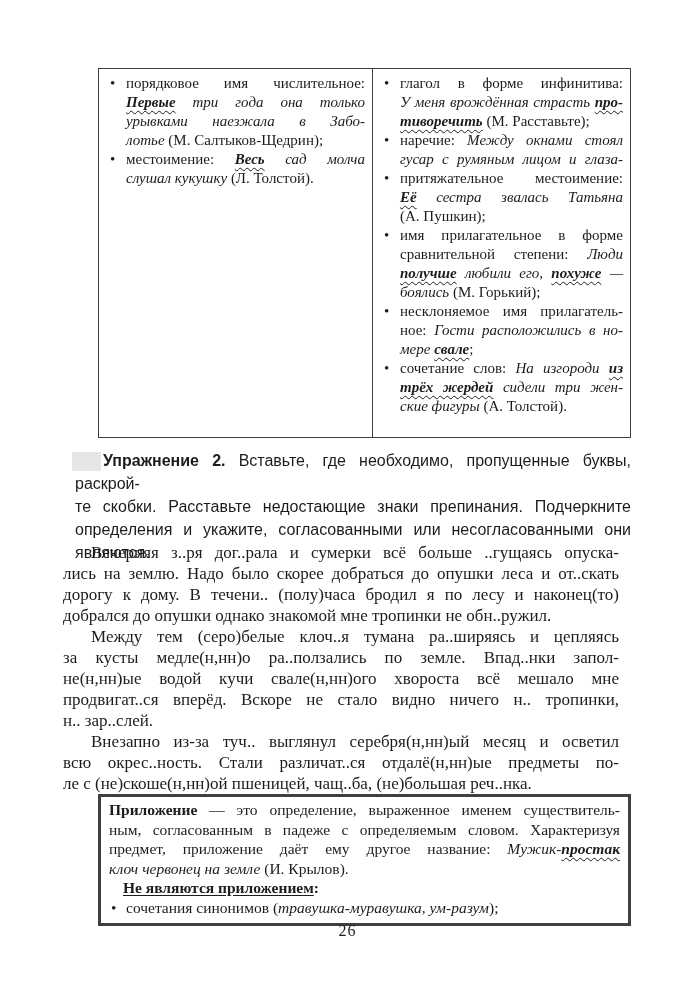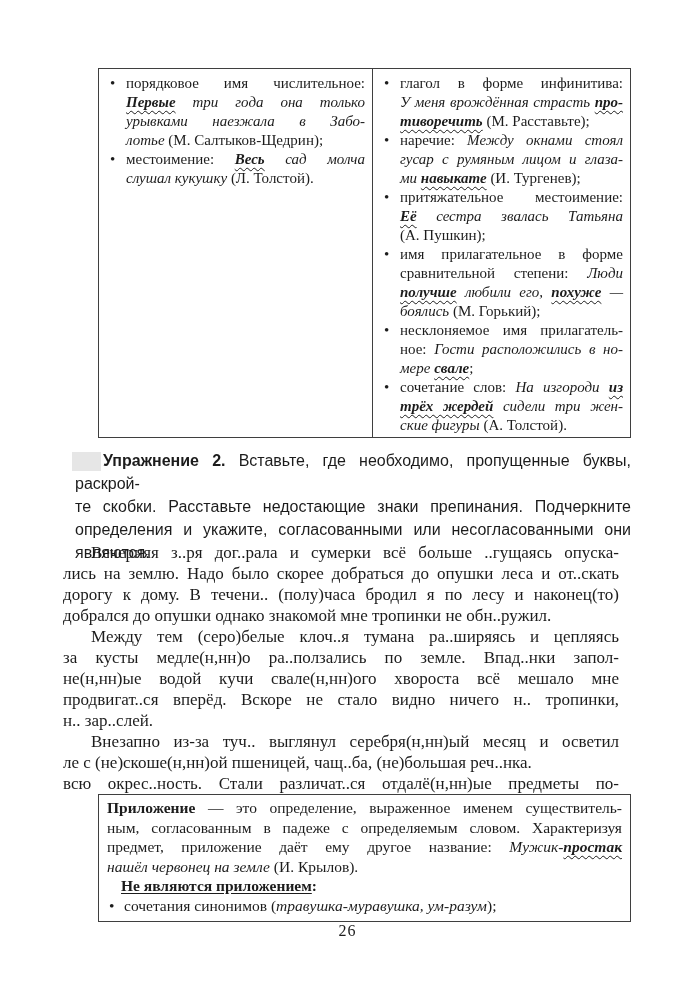--- a/index.html
+++ b/index.html
@@ -46,21 +46,21 @@
   }
   .ex-marker { position: absolute; left: -3px; top: 3px; width: 29px; height: 19px; }
   .ex-lines { position: relative; }
 
   
   .body-text { position: absolute; left: 63px; top: 542px; width: 556px; font-size: 17px; line-height: 21px; }
 
   
   .info-box {
     position: absolute; left: 98px; top: 794px; width: 533px;
-    box-sizing: border-box; border: 1px solid #c2410c;
+    box-sizing: border-box; border: 3px solid #c2410c;
     padding: 3px 8px 6px 8px;
     font-size: 15.5px; line-height: 19.5px;
   }
   .box-sub { padding-left: 14px; }
   .box-items .bullet-item { padding-left: 17px; }
   .box-items .bullet { left: 2px; }
 
   .page-number {
     position: absolute; top: 922px; left: 0; width: 100%;
     text-align: center; font-size: 16px; letter-spacing: 1px;
@@ -97,21 +97,20 @@
             <div class="line j"><span class="s-r">глагол в форме инфинитива:</span></div>
             <div class="line j"><span class="s-i">У меня врождённая страсть </span><span class="s-w">про-</span></div>
             <div class="line"><span class="s-w">тиворечить</span><span class="s-r"> (М. Расставьте);</span></div>
           </div>
         </div>
         <div class="bullet-item">
           <span class="bullet">•</span>
           <div class="lines">
             <div class="line j"><span class="s-r">наречие: </span><span class="s-i">Между окнами стоял</span></div>
             <div class="line j"><span class="s-i">гусар с румяным лицом и глаза-</span></div>
-            <div class="line"><span class="s-i">ми </span><span class="s-w">навыкате</span><span class="s-r"> (И. Тургенев);</span></div>
           </div>
         </div>
         <div class="bullet-item">
           <span class="bullet">•</span>
           <div class="lines">
             <div class="line j"><span class="s-r">притяжательное местоимение:</span></div>
             <div class="line j"><span class="s-w">Её</span><span class="s-i"> сестра звалась Татьяна</span></div>
             <div class="line"><span class="s-r">(А. Пушкин);</span></div>
           </div>
         </div>
@@ -162,31 +161,31 @@
       </div>
     <div class="para indent-first">
         <div class="line j"><span class="s-r">Между тем (серо)белые клоч..я тумана ра..ширяясь и цепляясь</span></div>
         <div class="line j"><span class="s-r">за кусты медле(н,нн)о ра..ползались по земле. Впад..нки запол-</span></div>
         <div class="line j"><span class="s-r">не(н,нн)ые водой кучи свале(н,нн)ого хвороста всё мешало мне</span></div>
         <div class="line j"><span class="s-r">продвигат..ся вперёд. Вскоре не стало видно ничего н.. тропинки,</span></div>
         <div class="line"><span class="s-r">н.. зар..слей.</span></div>
       </div>
     <div class="para indent-first">
         <div class="line j"><span class="s-r">Внезапно из-за туч.. выглянул серебря(н,нн)ый месяц и осветил</span></div>
+        <div class="line j"><span class="s-r">всю окрес..ность. Стали различат..ся отдалё(н,нн)ые предметы по-</span></div>
         <div class="line"><span class="s-r">ле с (не)скоше(н,нн)ой пшеницей, чащ..ба, (не)большая реч..нка.</span></div>
-        <div class="line j"><span class="s-r">всю окрес..ность. Стали различат..ся отдалё(н,нн)ые предметы по-</span></div>
       </div>
   </div>
 
   <div class="info-box" style="border-color: rgb(63, 63, 63);">
     <div class="box-main">
         <div class="line j"><span class="s-b">Приложение</span><span class="s-r"> — это определение, выраженное именем существитель-</span></div>
         <div class="line j"><span class="s-r">ным, согласованным в падеже с определяемым словом. Характеризуя</span></div>
         <div class="line j"><span class="s-r">предмет, приложение даёт ему другое название: </span><span class="s-i">Мужик-</span><span class="s-w">простак</span></div>
-        <div class="line"><span class="s-i">нашёл червонец на земле</span><span class="s-r"> (И. Крылов).</span></div>
+        <div class="line"><span class="s-i">клоч червонец на земле</span><span class="s-r"> (И. Крылов).</span></div>
       </div>
     <div class="box-sub">
         <div class="line"><span class="s-bu">Не являются приложением</span><span class="s-b">:</span></div>
       </div>
     <div class="box-items">
         <div class="bullet-item">
           <span class="bullet">•</span>
           <div class="lines">
             <div class="line"><span class="s-r">сочетания синонимов (</span><span class="s-i">травушка-муравушка, ум-разум</span><span class="s-r">);</span></div>
           </div>

